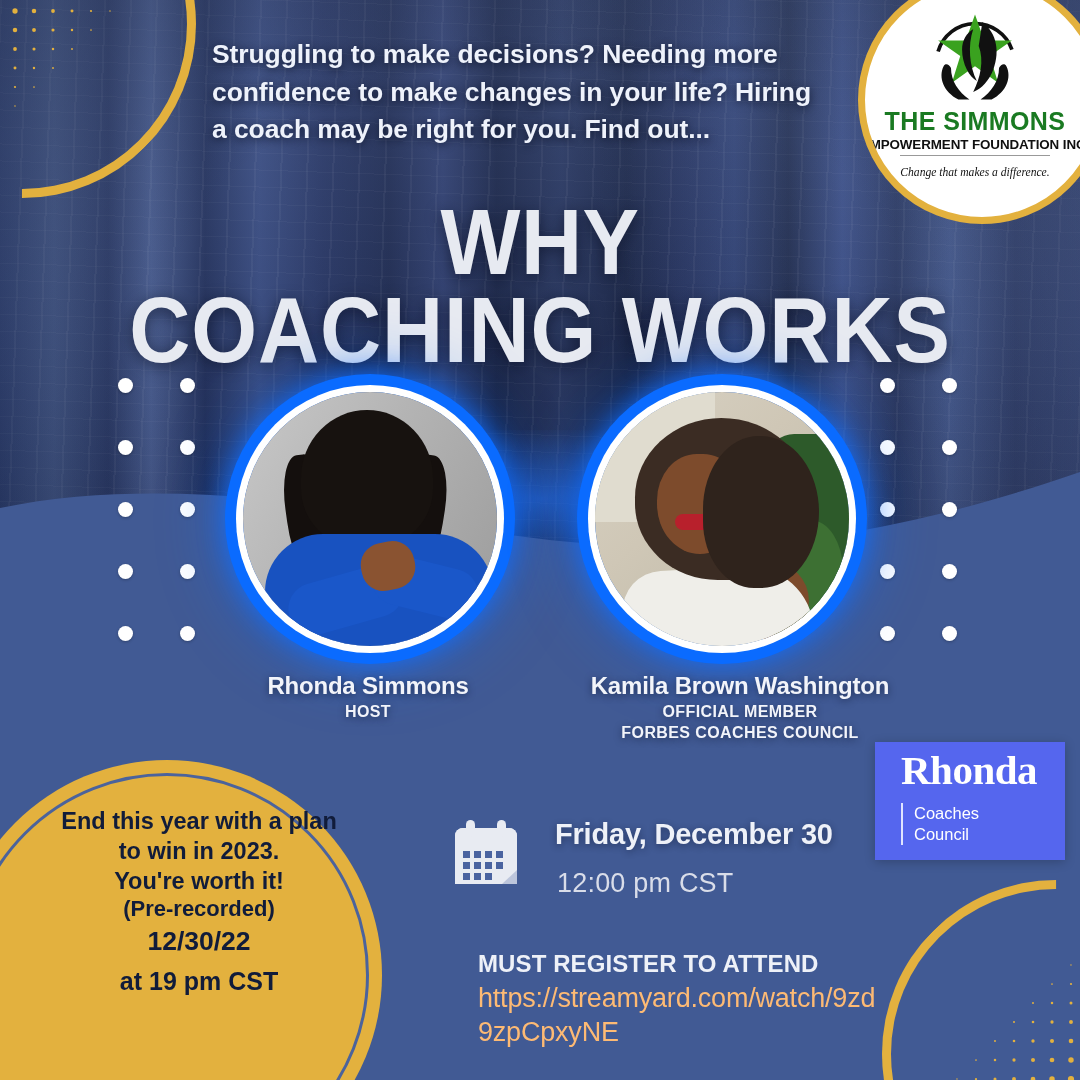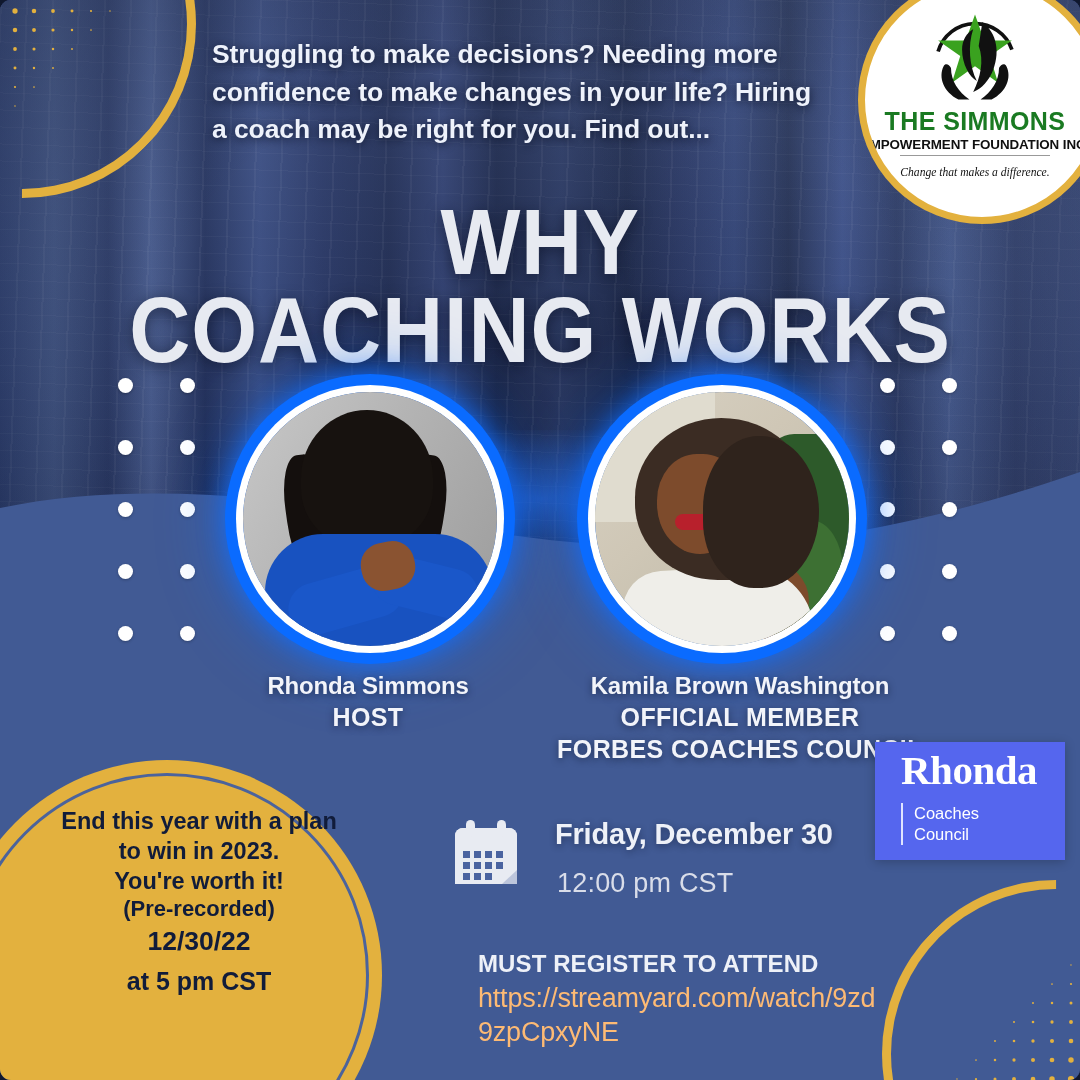--- a/index.html
+++ b/index.html
@@ -5,21 +5,20 @@
   html, body {
     margin: 0; padding: 0;
     background: #10182e;
   }
   .canvas {
     position: relative;
     width: 1080px; height: 1080px;
     overflow: hidden;
     font-family: "Liberation Sans", sans-serif;
     background: #1E2E5E;
-    border-radius: 11px;
   }
 
   
   .bg-photo {
     position: absolute; inset: 0;
     background:
       linear-gradient(170deg, rgba(120,140,190,0.30) 0%, rgba(30,46,94,0.05) 46%, rgba(16,24,50,0.4) 100%),
       linear-gradient(90deg,
         #2b3c6b 0%, #3f527f 5%, #27355f 10%, #46598a 14%,
         #1d2a52 19%, #35477a 24%, #222f5a 30%,
@@ -172,21 +171,21 @@
   .ph2 .shldr { position:absolute; left:138px; top:170px; width:76px; height:78px;
                 border-radius:50%; background:#7d4b2c; }
 
   
   .names { position:absolute; left:0; right:0; top:672px; }
   .nm { position:absolute; text-align:center; color:#f2f4fa;
         text-shadow: 0 2px 7px rgba(10,18,40,0.5); }
   .nm-l { left: 190px; width: 356px; }
   .nm-r { left: 530px; width: 420px; }
   .nm .big { font-size: 24px; font-weight: 700; letter-spacing: -0.2px; }
-  .nm .sub { font-size: 25px; font-weight: 700; letter-spacing: 0.4px; margin-top: 3px; }
+  .nm .sub { font-size: 16px; font-weight: 700; letter-spacing: 0.4px; margin-top: 3px; }
 
   
   .forbes {
     position: absolute; left: 875px; top: 742px; width: 190px; height: 118px;
     background: #5566ee; box-shadow: 0 2px 10px rgba(0,0,0,0.22);
     padding: 8px 0 0 26px; box-sizing: border-box;
   }
   .forbes .fb-word {
     color:#fff; font-family:"Liberation Serif", serif; font-weight:700;
     font-size: 41px; letter-spacing: -0.5px; line-height: 1;
@@ -678,21 +677,21 @@
 
   <div class="gold-circle">
     <div class="ring"></div>
   </div>
   <div class="gold-text">
     <div class="line">End this year with a plan</div>
     <div class="line">to win in 2023.</div>
     <div class="line">You're worth it!</div>
     <div class="pre">(Pre-recorded)</div>
     <div class="date">12/30/22</div>
-    <div class="time">at 5 pm CST</div>
+    <div class="time">at 19 pm CST</div>
   </div>
 
   <svg class="cal-icon" viewBox="0 0 72 72">
     <rect x="5" y="10" width="62" height="56" rx="8" fill="#e8ebf2"></rect>
     <rect x="5" y="10" width="62" height="15" rx="8" fill="#e8ebf2"></rect>
     <rect x="16" y="2" width="9" height="17" rx="4.5" fill="#e8ebf2"></rect>
     <rect x="47" y="2" width="9" height="17" rx="4.5" fill="#e8ebf2"></rect>
     <rect x="5" y="25" width="62" height="41" fill="#e8ebf2"></rect>
     <g fill="#4a63a0">
       <rect x="13" y="33" width="7" height="7"></rect>

